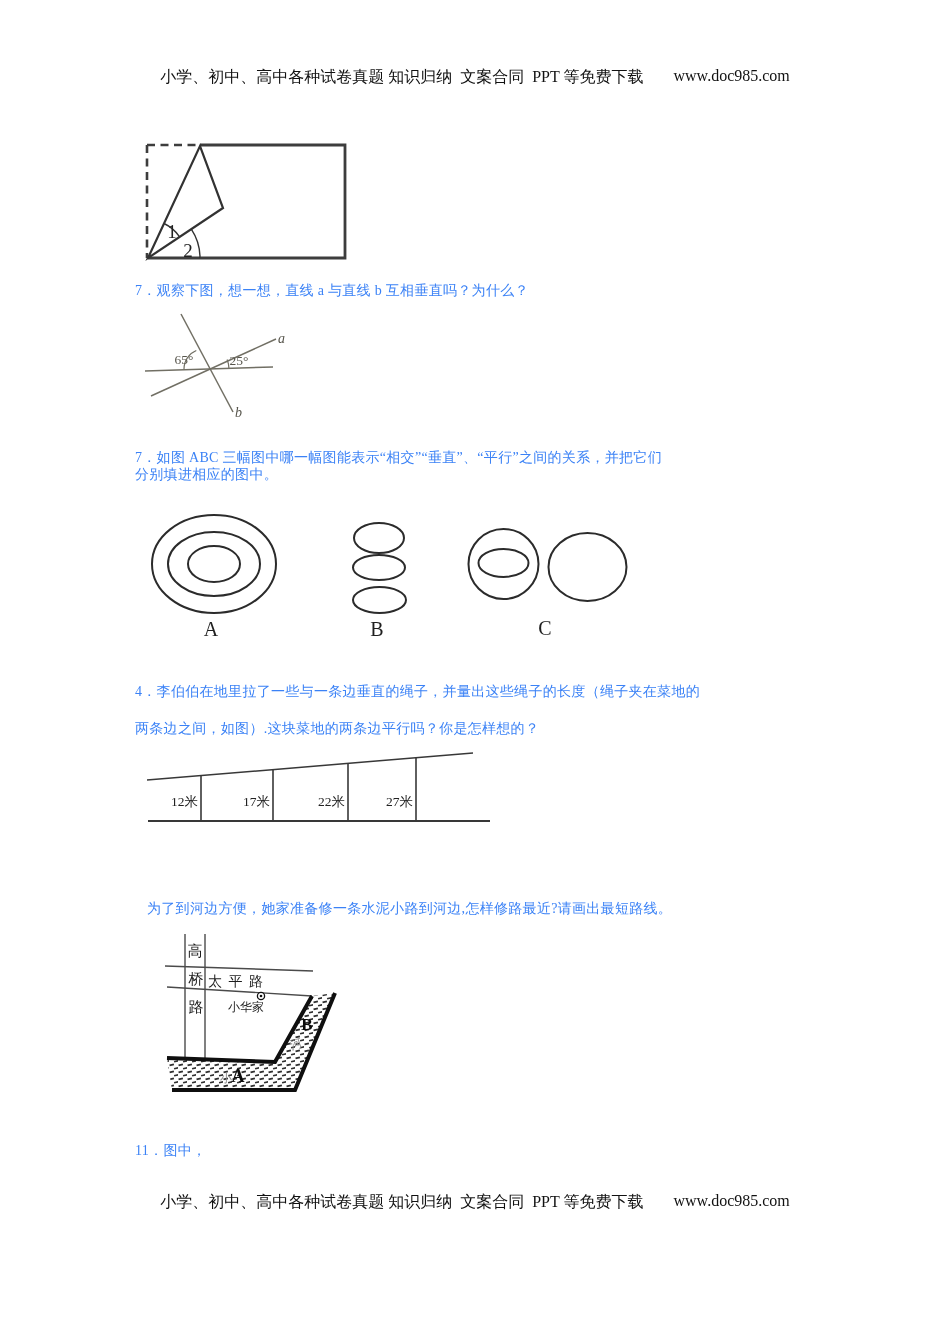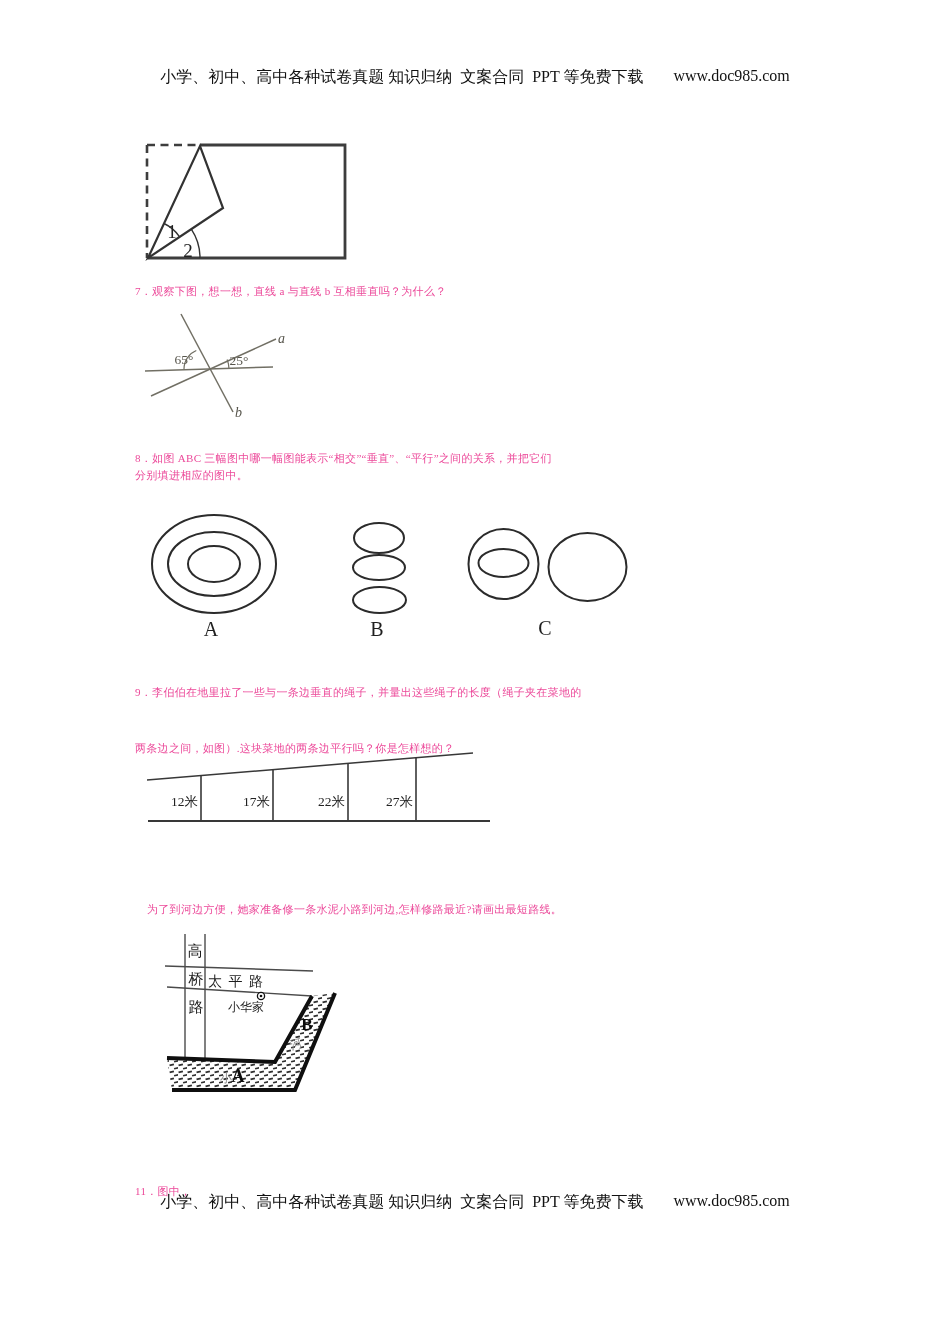--- a/index.html
+++ b/index.html
@@ -8,25 +8,25 @@
     width:950px;
     height:1344px;
     background:#ffffff;
     overflow:hidden;
     font-family:"Liberation Serif","DejaVu Serif",serif;
     color:#1a1a1a;
     text-decoration:underline;
   }
   .t{
     position:absolute;
-    font-size:11px;
+    font-size:14px;
     line-height:20px;
     white-space:pre;
     letter-spacing:0.3px;
-    color:#ec4899;
+    color:#3b82f6;
   }
   .hf{
     position:absolute;
     left:0; right:0;
     display:flex;
     justify-content:center;
     gap:30px;
     font-size:16px;
     color:#111;
     white-space:pre;
@@ -63,42 +63,42 @@
     <path d="M11,88 L136,31" stroke="#716f64" stroke-width="1.5"></path>
     <path d="M41,6 L93,104" stroke="#716f64" stroke-width="1.5"></path>
     <path d="M44,61 A20,20 0 0 1 56.3,42.5" stroke="#716f64" stroke-width="1.2" fill="none"></path>
     <path d="M89,61 A25,25 0 0 0 87.1,51.4" stroke="#716f64" stroke-width="1.2" fill="none"></path>
     <text x="44" y="56" font-size="13.5" text-anchor="middle" fill="#57554c">65°</text>
     <text x="99" y="57" font-size="13.5" text-anchor="middle" fill="#57554c">25°</text>
     <text x="138" y="35" font-size="14" font-style="italic" fill="#57554c">a</text>
     <text x="95" y="109" font-size="14" font-style="italic" fill="#57554c">b</text>
   </svg>
 
-  <div class="t" style="left:135px;top:448px;">8．如图 ABC 三幅图中哪一幅图能表示“相交”“垂直”、“平行”之间的关系，并把它们</div>
+  <div class="t" style="left:135px;top:448px;">7．如图 ABC 三幅图中哪一幅图能表示“相交”“垂直”、“平行”之间的关系，并把它们</div>
   <div class="t" style="left:135px;top:465px;">分别填进相应的图中。</div>
 
   <svg style="left:145px;top:512px;" width="500" height="130" viewBox="0 0 500 130">
     <g stroke="#2b2b2b" stroke-width="2" fill="none">
       <ellipse cx="69" cy="52" rx="62" ry="49"></ellipse>
       <ellipse cx="69" cy="52" rx="46" ry="32"></ellipse>
       <ellipse cx="69" cy="52" rx="26" ry="18"></ellipse>
       <ellipse cx="234" cy="26" rx="25" ry="15"></ellipse>
       <ellipse cx="234" cy="55.5" rx="26" ry="12.5"></ellipse>
       <ellipse cx="234.5" cy="88" rx="26.5" ry="13"></ellipse>
       <circle cx="358.5" cy="52" r="35"></circle>
       <ellipse cx="358.5" cy="51" rx="25" ry="14"></ellipse>
       <ellipse cx="442.5" cy="55" rx="39" ry="34"></ellipse>
     </g>
     <text class="figlab" x="66" y="124" text-anchor="middle">A</text>
     <text class="figlab" x="232" y="124" text-anchor="middle">B</text>
     <text class="figlab" x="400" y="123" text-anchor="middle">C</text>
   </svg>
 
-  <div class="t" style="left:135px;top:682px;">9．李伯伯在地里拉了一些与一条边垂直的绳子，并量出这些绳子的长度（绳子夹在菜地的</div>
-  <div class="t" style="left:135px;top:719px;margin-top:19px;">两条边之间，如图）.这块菜地的两条边平行吗？你是怎样想的？</div>
+  <div class="t" style="left:135px;top:682px;">4．李伯伯在地里拉了一些与一条边垂直的绳子，并量出这些绳子的长度（绳子夹在菜地的</div>
+  <div class="t" style="left:135px;top:719px;">两条边之间，如图）.这块菜地的两条边平行吗？你是怎样想的？</div>
 
   <svg style="left:145px;top:750px;" width="355" height="80" viewBox="0 0 355 80">
     <path d="M3,71 L345,71" stroke="#383838" stroke-width="2"></path>
     <path d="M2,30 L328,3" stroke="#383838" stroke-width="1.5"></path>
     <g stroke="#383838" stroke-width="1.6">
       <path d="M56,25.5 V71"></path>
       <path d="M128,19.6 V71"></path>
       <path d="M203,13.4 V71"></path>
       <path d="M271,7.7 V71"></path>
     </g>
@@ -142,19 +142,19 @@
     <circle cx="101" cy="66" r="3.6" stroke="#111" stroke-width="1.3" fill="#fff"></circle>
     <circle cx="101" cy="66" r="1.3" fill="#111"></circle>
 
     <text x="147" y="100" font-size="17" font-weight="bold" font-family="Liberation Sans, sans-serif" text-anchor="middle" fill="#0d0d0d">B</text>
     <text x="78" y="152" font-size="18" font-weight="bold" font-family="Liberation Sans, sans-serif" text-anchor="middle" fill="#0d0d0d">A</text>
 
     <text x="136" y="118" font-size="12" text-anchor="middle" fill="#8a8a8a" transform="rotate(-18 136 114)">河</text>
     <text x="66" y="152" font-size="12" text-anchor="middle" fill="#8a8a8a">小</text>
   </svg>
 
-  <div class="t" style="left:135px;top:1141px;margin-top:40px;">11．图中，</div>
+  <div class="t" style="left:135px;top:1141px;">11．图中，</div>
 
   <div class="hf" style="top:1192px;">
     <span>小学、初中、高中各种试卷真题 知识归纳  文案合同  PPT 等免费下载</span><span>www.doc985.com</span>
   </div>
 
 </div>
 
 </body></html>

